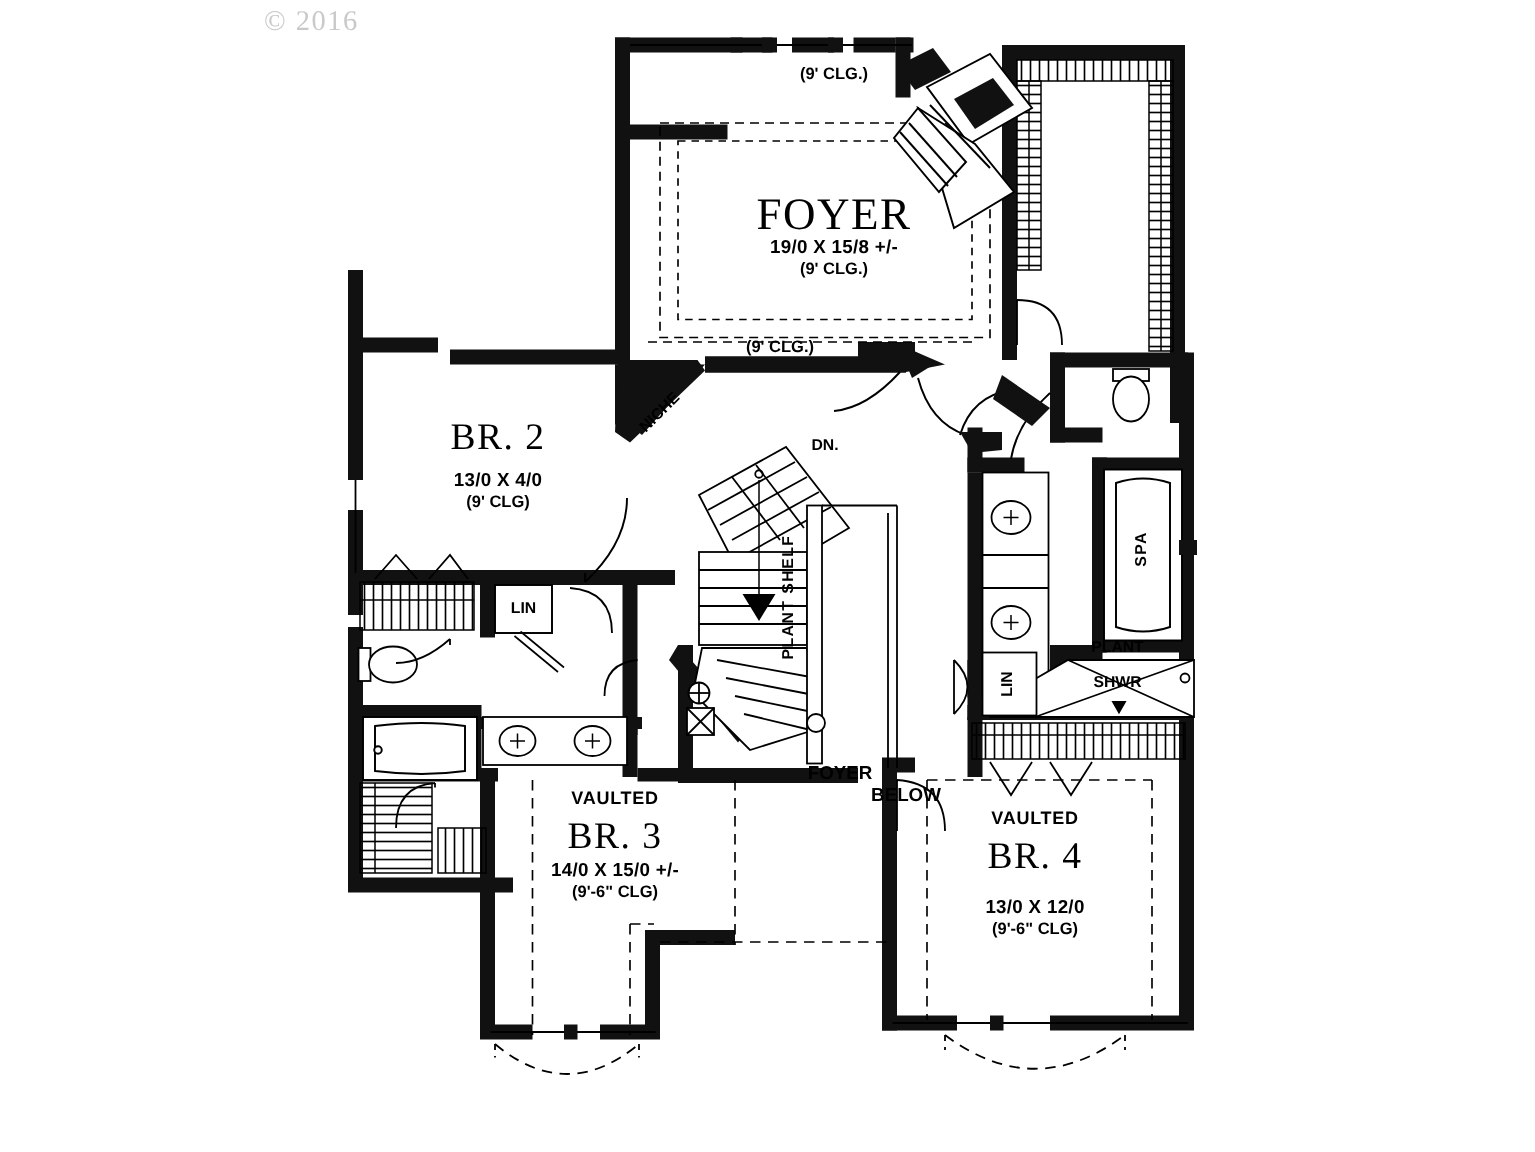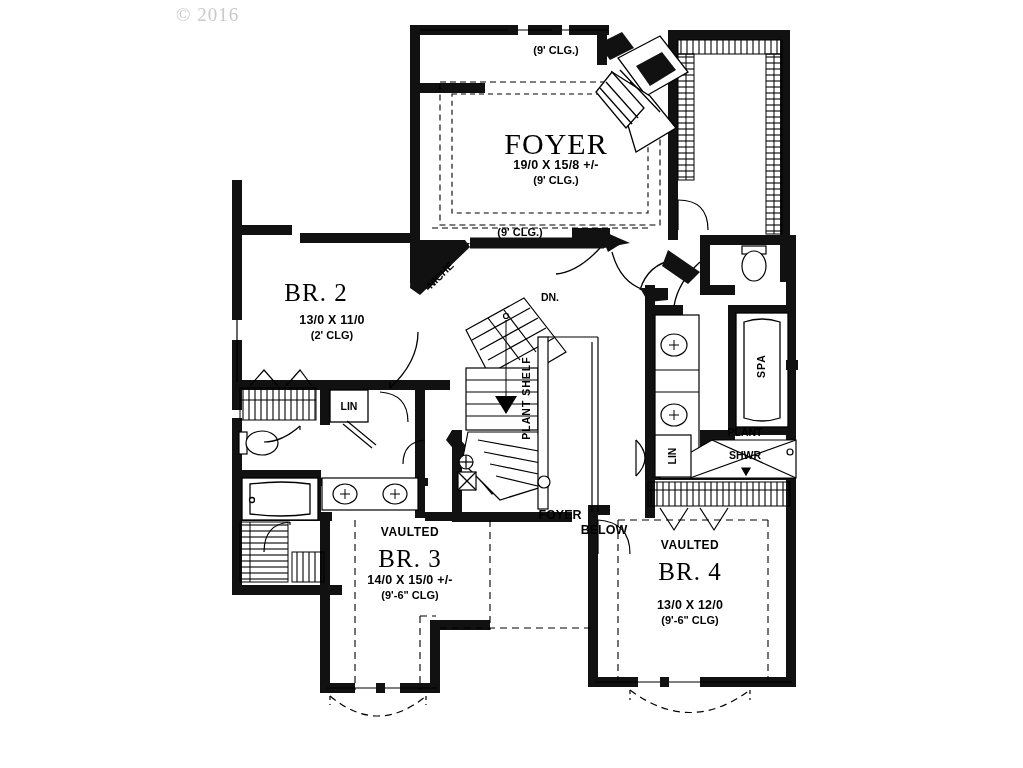--- a/index.html
+++ b/index.html
@@ -429,23 +429,23 @@
   <div class="lbl clg" style="left:556px; top:50px;">(9' CLG.)</div>
 
   <div class="lbl room-name" style="left:556px; top:144px;">FOYER</div>
   <div class="lbl dim" style="left:556px; top:165px;">19/0 X 15/8 +/-</div>
   <div class="lbl clg" style="left:556px; top:180px;">(9' CLG.)</div>
 
   <div class="lbl clg" style="left:520px; top:232px;">(9' CLG.)</div>
 
   <div class="lbl tiny rot-diag" style="left:440px; top:275px;">NICHE</div>
 
-  <div class="lbl room-name small" style="left:316px; top:293px;">BR. 2</div>
-  <div class="lbl dim" style="left:332px; top:320px;">13/0 X 11/0</div>
-  <div class="lbl clg" style="left:332px; top:335px;">(2' CLG)</div>
+  <div class="lbl room-name small" style="left:332px; top:293px;">BR. 2</div>
+  <div class="lbl dim" style="left:332px; top:320px;">13/0 X 4/0</div>
+  <div class="lbl clg" style="left:332px; top:335px;">(9' CLG)</div>
 
   <div class="lbl tiny" style="left:550px; top:297px;">DN.</div>
 
   <div class="lbl tiny rot90" style="left:526px; top:398px; letter-spacing:1px;">PLANT SHELF</div>
 
   <div class="lbl stack" style="left:560px; top:516px;">FOYER</div>
   <div class="lbl stack" style="left:560px; top:531px;margin-left:44px;">BELOW</div>
 
   <div class="lbl tiny" style="left:349px; top:406px;">LIN</div>
 

